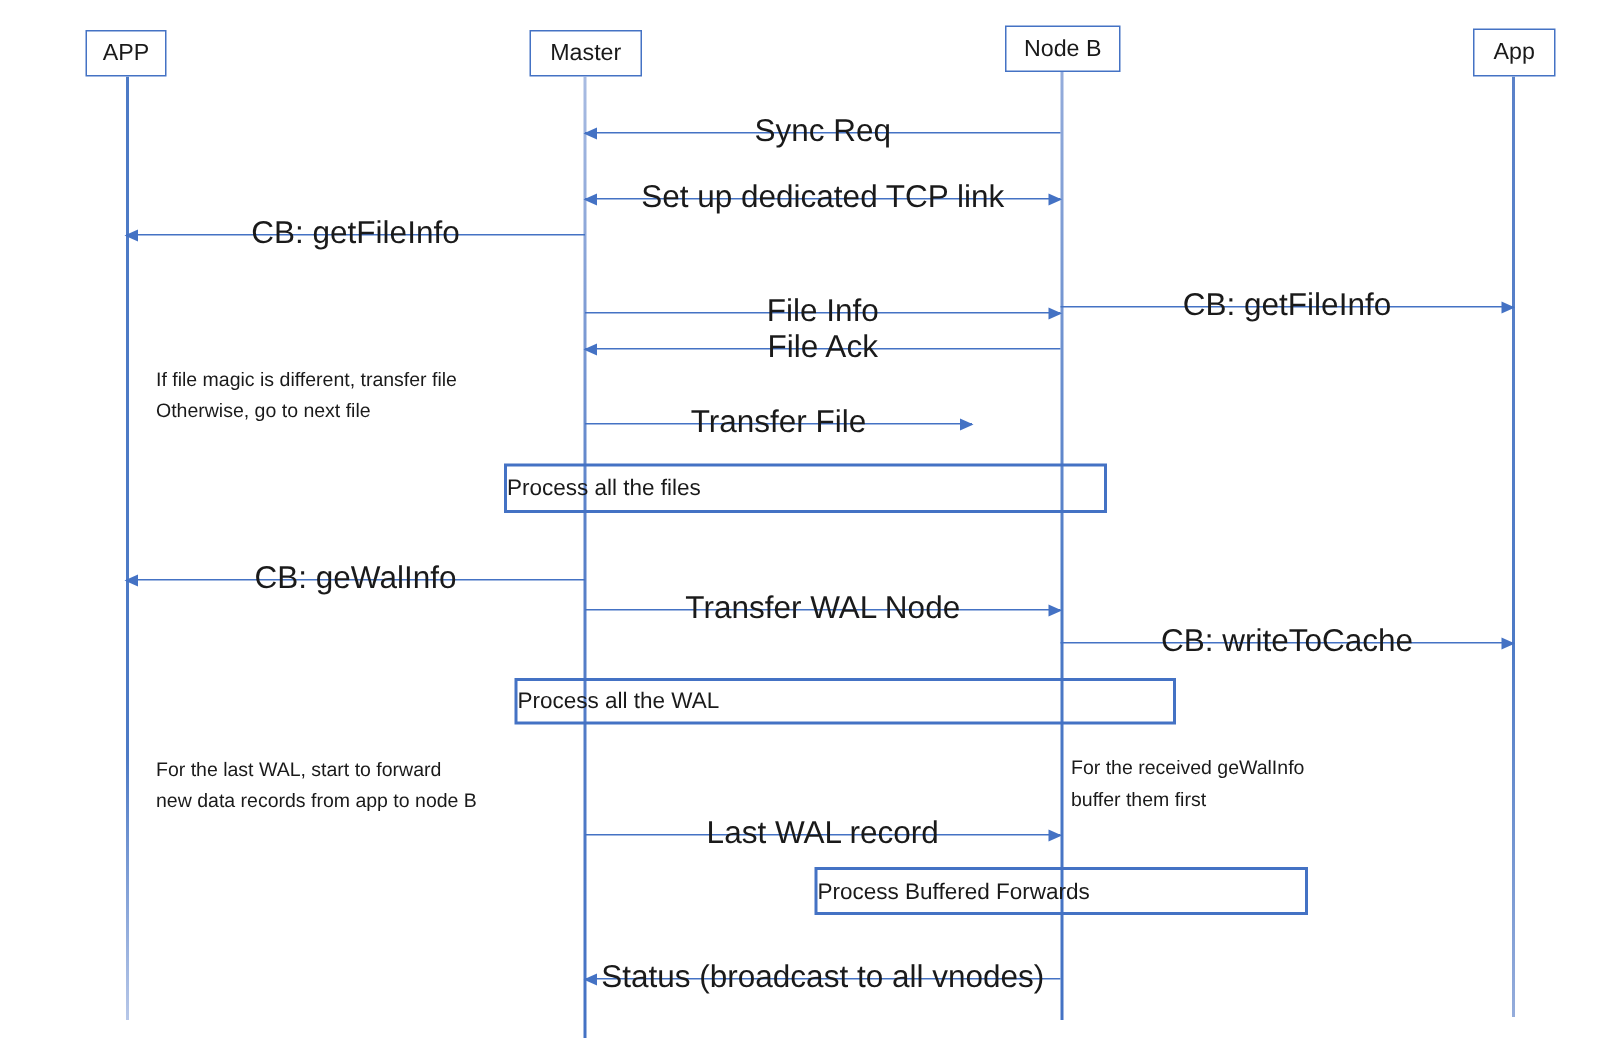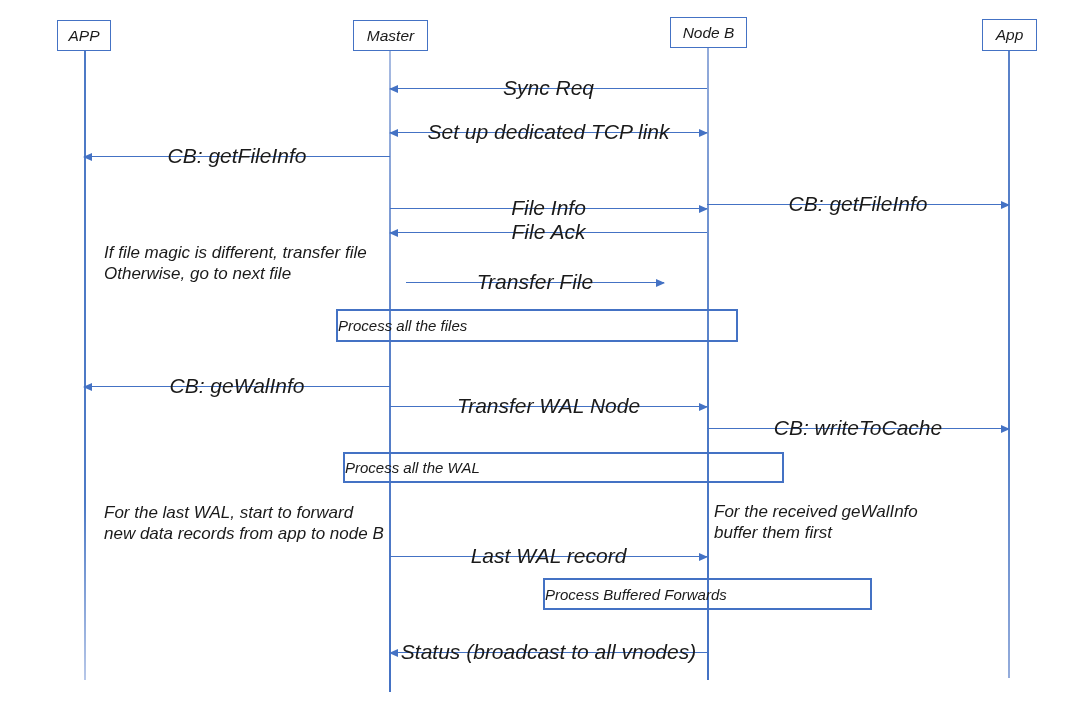--- a/index.html
+++ b/index.html
@@ -8,21 +8,20 @@
     background: #ffffff;
     font-family: "Liberation Sans", sans-serif;
     color: #111111;
   }
   .canvas {
     position: relative;
     width: 1081px;
     height: 705px;
     background: #ffffff;
     overflow: hidden;
-    font-style: italic;
   }
 
   
   .actor {
     position: absolute;
     box-sizing: border-box;
     border: 1.5px solid #4472C4;
     background: #ffffff;
     display: flex;
     align-items: center;
@@ -71,21 +70,21 @@
     align-items: center;
     justify-content: flex-start;
     font-size: 15px;
     color: #1a1a1a;
     z-index: 2;
   }
 
   
   .note {
     position: absolute;
-    font-size: 17px;
+    font-size: 13px;
     line-height: 21px;
     color: #1a1a1a;
     white-space: nowrap;
     z-index: 2;
   }
   .note div { white-space: nowrap; }
 </style>
 </head>
 <body>
 
@@ -139,21 +138,21 @@
     <div class="head head-right"></div>
     <div class="label">CB: getFileInfo</div>
   </div>
 
   <div class="msg" style="left:390px; top:207px; width:317px;">
     <div class="line"></div>
     <div class="head head-left"></div>
     <div class="label">File Ack</div>
   </div>
 
-  <div class="msg" style="left:390px; top:257px; width:258px;margin-left:16px;">
+  <div class="msg" style="left:390px; top:257px; width:258px;">
     <div class="line"></div>
     <div class="head head-right"></div>
     <div class="label">Transfer File</div>
   </div>
 
   <div class="msg" style="left:84px; top:361px; width:306px;">
     <div class="line"></div>
     <div class="head head-left"></div>
     <div class="label">CB: geWalInfo</div>
   </div>

